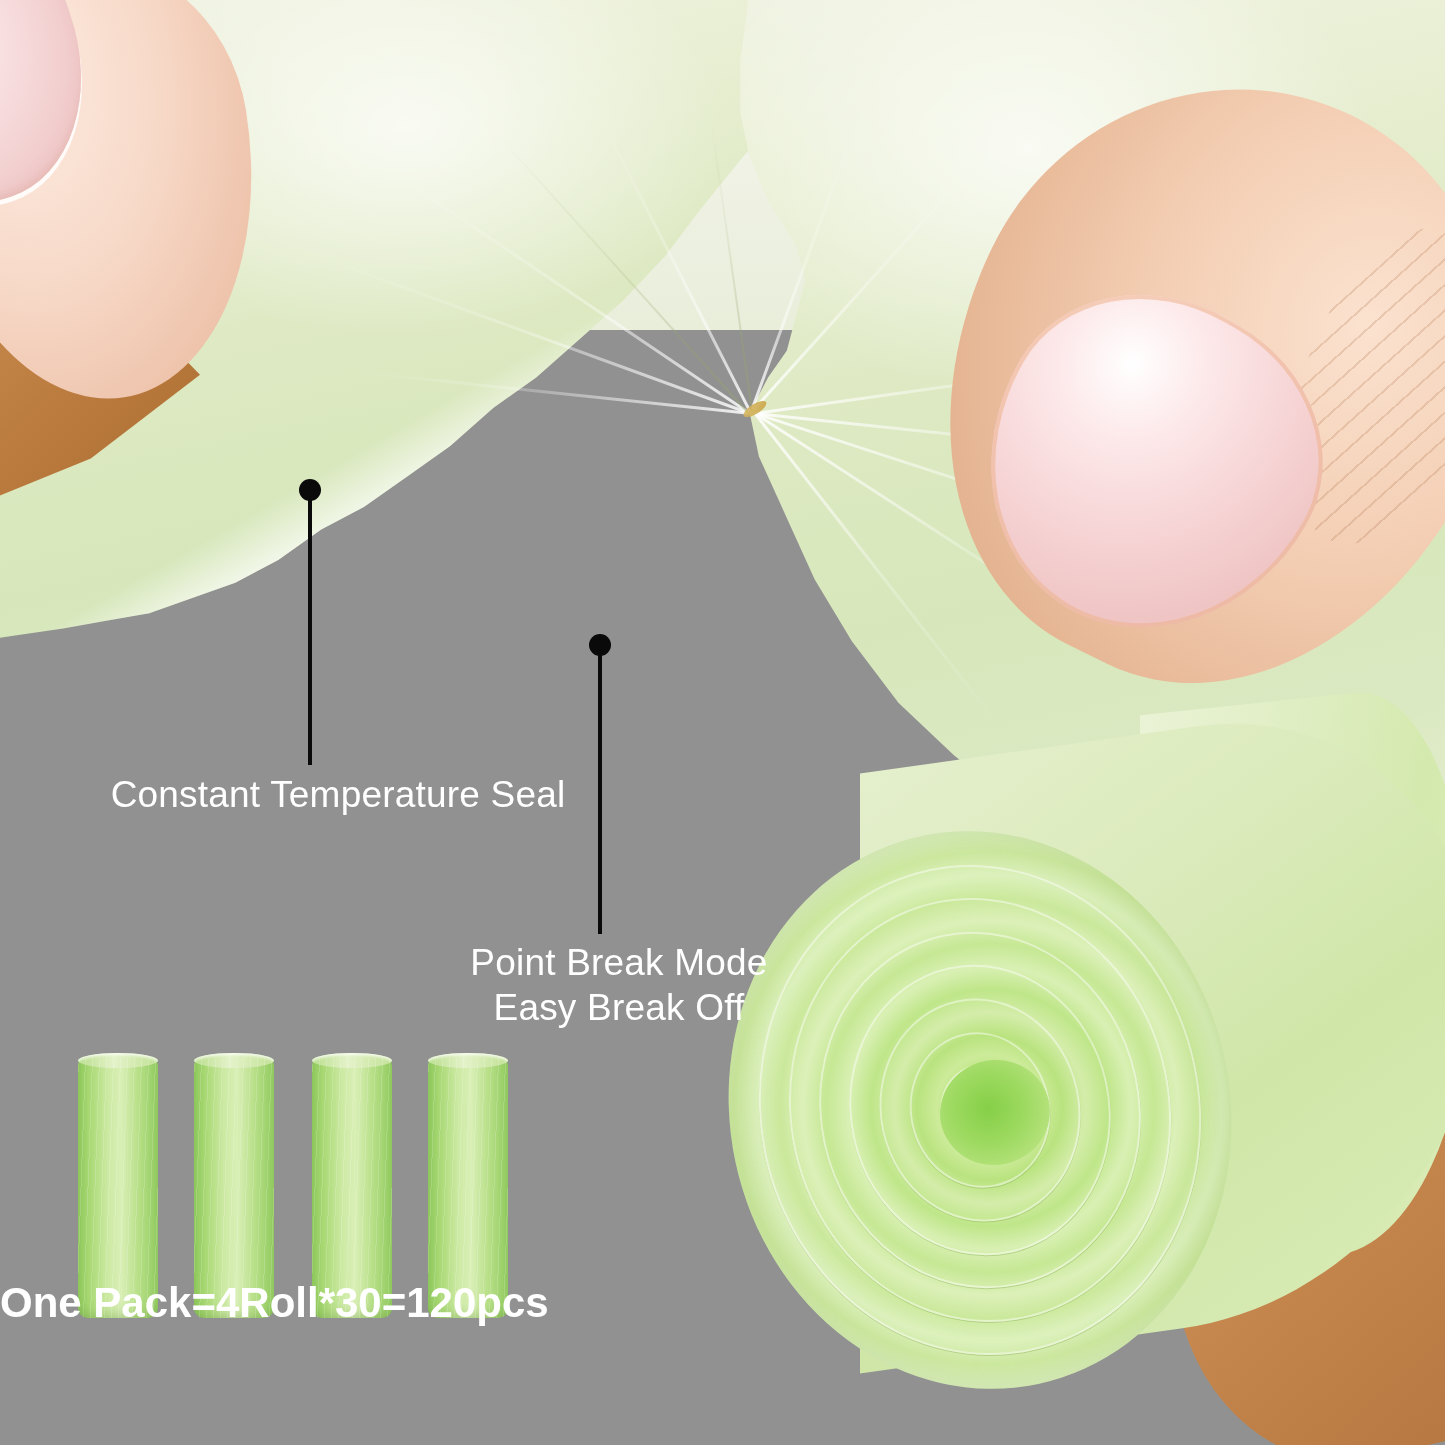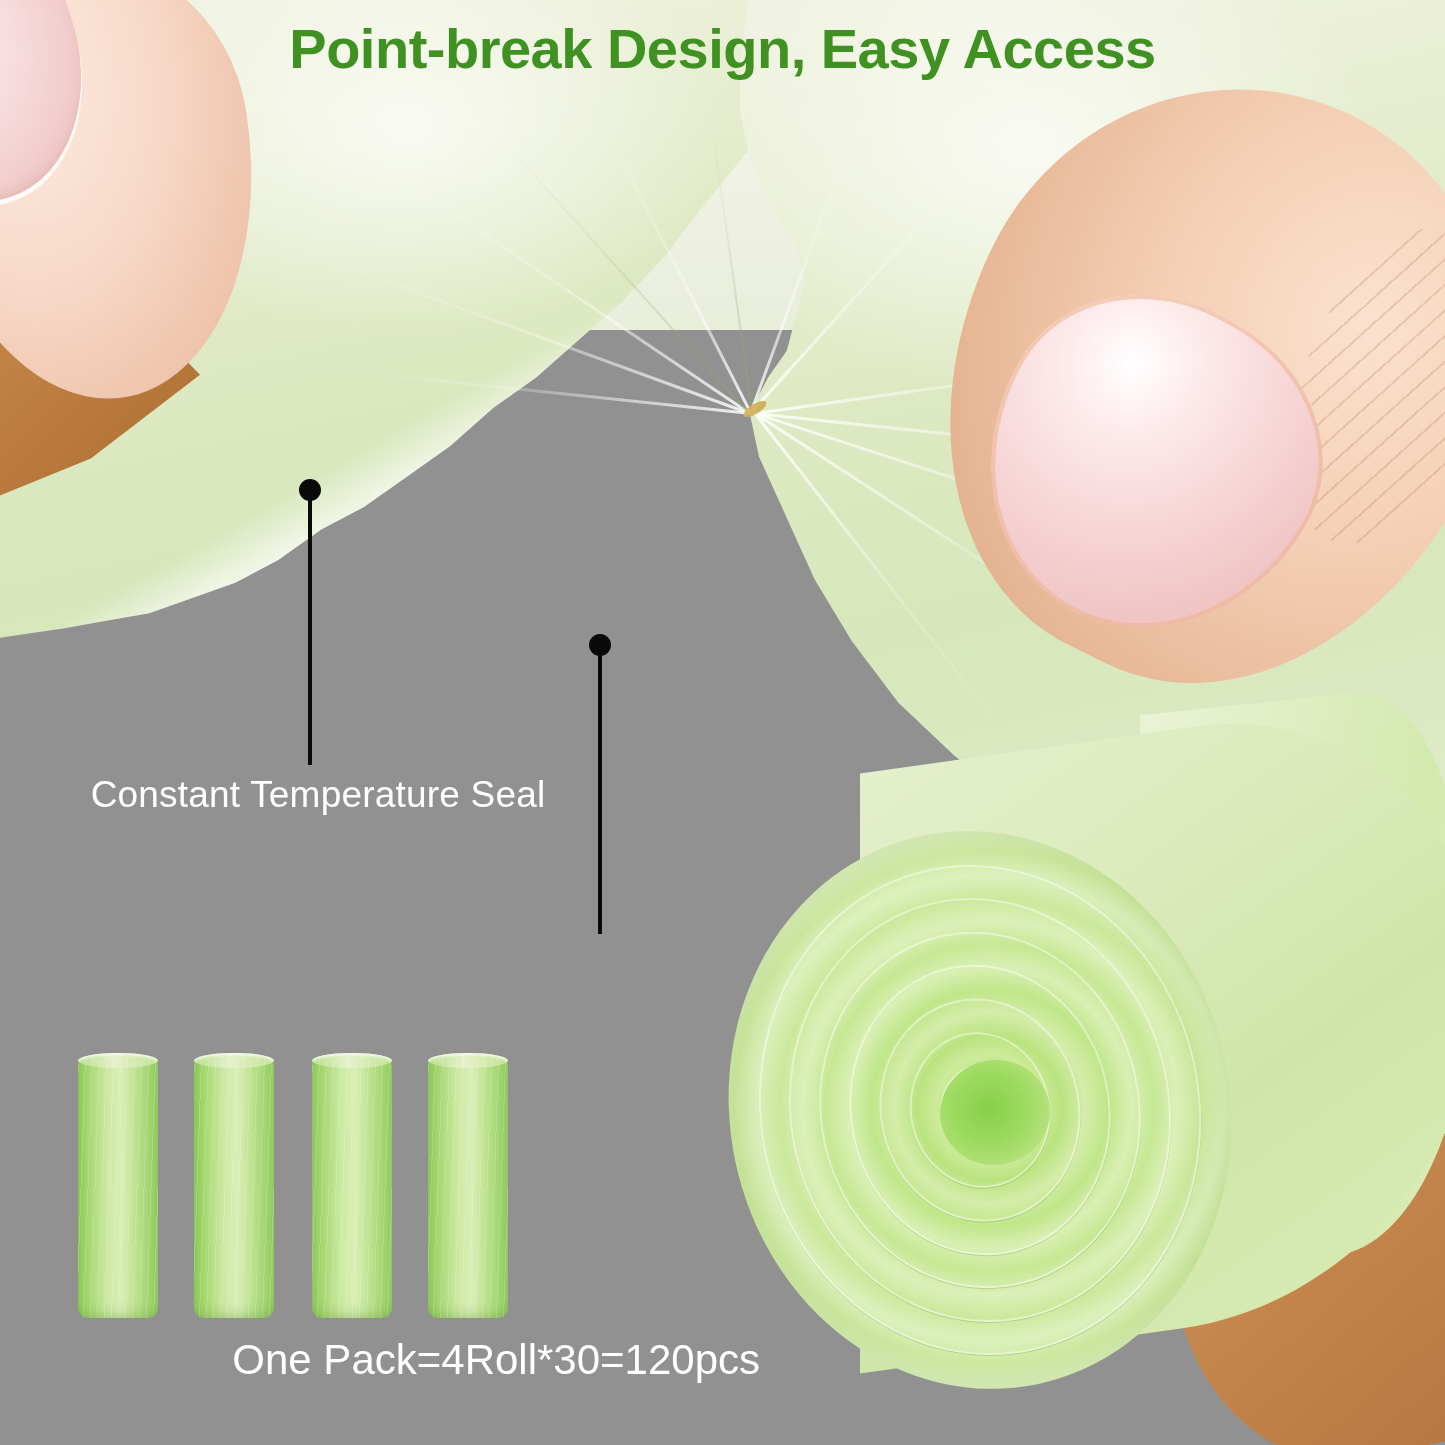--- a/index.html
+++ b/index.html
@@ -223,41 +223,42 @@
   }
   .callout {
     position:absolute;
     color:#ffffff;
     font-size:37px;
     line-height:1.22;
     font-weight:400;
     letter-spacing:.2px;
     text-align:center;
     white-space:nowrap;
+    margin-left:20px;
   }
   .callout span { display:block; }
 
   
   .title {
     position:absolute; left:0; top:16px; width:100%;
     text-align:center;
     color:#3f9222;
     font-size:56px;
     font-weight:bold;
     letter-spacing:-.5px;
   }
 
   
   .caption {
-    position:absolute; left:0; top:1336px; width:760px;
-    text-align:right;
+    position:absolute; left:0; top:1279px; width:760px;
+    text-align:left;
     color:#ffffff;
     font-size:42px;
     line-height:1.16;
-    font-weight:400;
+    font-weight:700;
   }
   .caption span { display:block; white-space:nowrap; }
   .caption .line2 { font-size:41px; letter-spacing:-.3px; }
 </style>
 </head>
 <body>
 
 <div id="stage">
 
   <div class="bg-gray"></div>
@@ -318,20 +319,23 @@
   </div>
 
   <div class="dot" style="left:299px; top:479px;"></div>
   <div class="leader" style="left:308px; top:499px; height:266px;"></div>
   <div class="callout" style="left:88px; top:772px; width:460px;">
     <span>Constant Temperature Seal</span>
   </div>
 
   <div class="dot" style="left:589px; top:634px;"></div>
   <div class="leader" style="left:598px; top:654px; height:280px;"></div>
-
-  <div class="title">Point-break Design, Easy Access</div>
+  <div class="callout" style="left:440px; top:940px; width:318px;">
+    <span>Point Break Mode</span>
+    <span>Easy Break Off</span>
+  </div>
+
 
   <div class="caption">
     <span class="line1">One Pack=4Roll*30=120pcs</span>
   </div>
 
 </div>
 
 </body></html>

